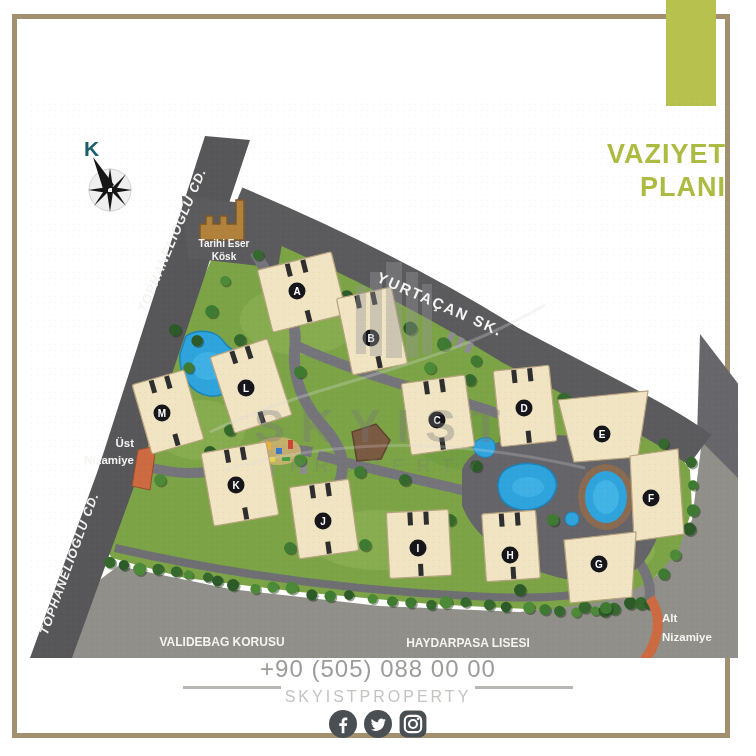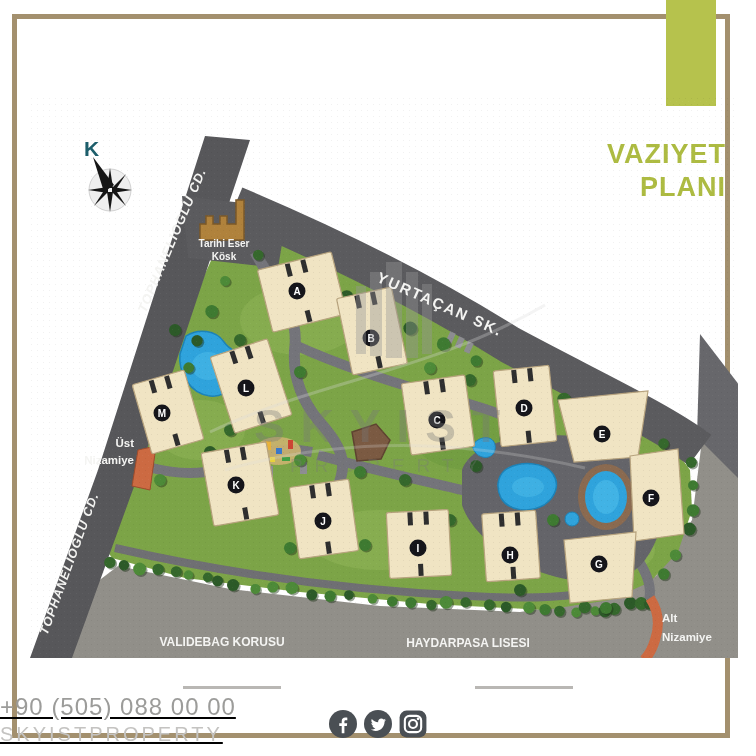--- a/index.html
+++ b/index.html
@@ -4,23 +4,23 @@
 <style>
   html,body{margin:0;padding:0;background:#fff;}
   body{width:756px;height:756px;position:relative;overflow:hidden;
        font-family:"Liberation Sans", sans-serif;}
   .abs{position:absolute;}
   #frame{left:12px;top:14px;width:718px;height:724px;border:5px solid #a3906e;box-sizing:border-box;}
   #accent-bar{left:666px;top:0;width:50px;height:106px;background:#b6c24d;}
   #plan-title{right:30px;top:138px;text-align:right;color:#adbb42;font-weight:bold;
               font-size:27px;line-height:1.2;letter-spacing:1px;transform:scaleY(1.05);}
   #map-svg{left:0;top:0;width:756px;height:756px;}
-  #footer{left:0;top:693px;width:756px;text-align:left;text-decoration:underline;}
+  #footer{left:0;top:655px;width:756px;text-align:center;}
   #footer-phone{font-size:24px;color:#9c9c9a;letter-spacing:1px;line-height:28px;}
-  #footer-brand{font-size:20px;color:#c4c3c1;letter-spacing:3px;line-height:27px;}
+  #footer-brand{font-size:16px;color:#c4c3c1;letter-spacing:3px;line-height:27px;}
   .footer-line{position:absolute;top:686px;width:98px;height:3px;background:#b9b7b4;}
   #footer-line-left{left:183px;}
   #footer-line-right{left:475px;}
   #social-row{position:absolute;left:0;top:710px;width:756px;display:flex;
               justify-content:center;gap:7px;}
   .social-icon{width:28px;height:28px;cursor:pointer;}
   svg text{font-family:"Liberation Sans", sans-serif;}
 </style>
 </head>
 <body>

